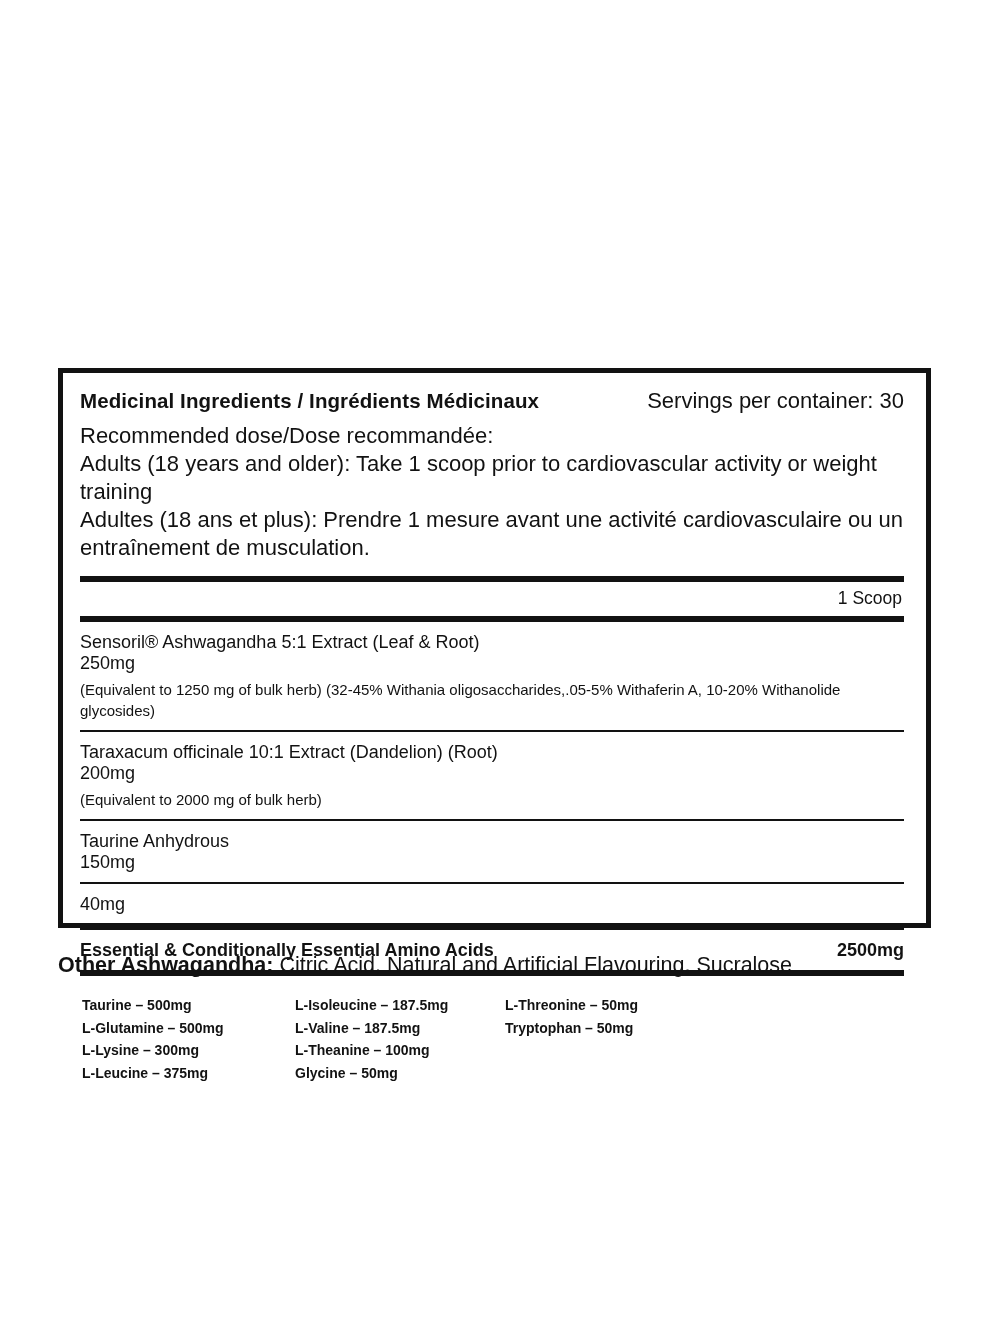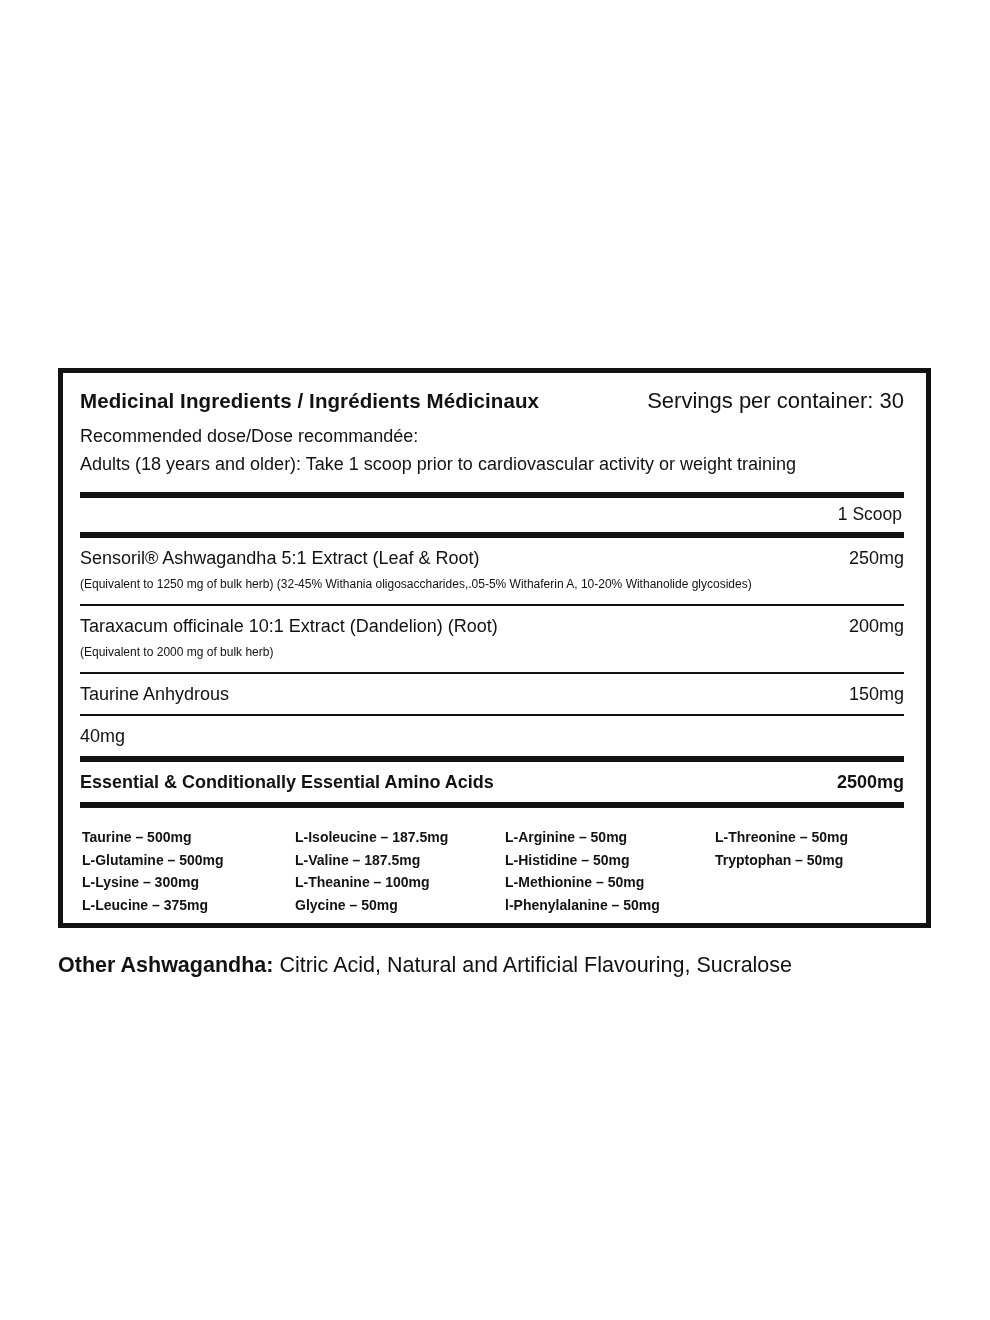--- a/index.html
+++ b/index.html
@@ -31,21 +31,21 @@
     font-size: 20.5px;
     font-weight: bold;
     letter-spacing: 0.1px;
   }
   .servings {
     font-size: 22px;
     white-space: nowrap;
   }
   .dose-block {
     margin-top: 8px;
-    font-size: 18px;
+    font-size: 22px;
     line-height: 28px;
   }
   .dose-line { display: block; }
   .bar-thick {
     height: 6px;
     background: #121212;
   }
   .bar-thick.first { margin-top: 14px; }
   .divider {
     height: 2px;
@@ -55,24 +55,25 @@
     text-align: right;
     font-size: 17.5px;
     padding: 6px 2px 7px 0;
   }
   .ing-row { padding: 10px 0 9px 0; }
   .ing-main {
     display: flex;
     justify-content: space-between;
     align-items: baseline;
     font-size: 18px;
+    flex-direction: column;
   }
   .ing-detail {
     margin-top: 5px;
-    font-size: 12px;
+    font-size: 15px;
     line-height: 21px;
     max-width: 772px;
   }
   .amino-hdr {
     display: flex;
     justify-content: space-between;
     align-items: baseline;
     font-size: 18px;
     font-weight: bold;
     padding: 10px 0 9px 0;
@@ -102,20 +103,21 @@
   <div class="label-inner">
 
     <div class="hdr-row">
       <span class="title">Medicinal Ingredients / Ingrédients Médicinaux</span>
       <span class="servings">Servings per container: 30</span>
     </div>
 
     <div class="dose-block">
       <span class="dose-line">Recommended dose/Dose recommandée:</span>
       <span class="dose-line">Adults (18 years and older): Take 1 scoop prior to cardiovascular activity or weight training</span>
+      <span class="dose-line">Adultes (18 ans et plus): Prendre 1 mesure avant une activité cardiovasculaire ou un entraînement de musculation.</span>
     </div>
 
     <div class="bar-thick first"></div>
     <div class="scoop-row">1 Scoop</div>
     <div class="bar-thick"></div>
 
     <div class="ing-row">
       <div class="ing-main">
         <span>Sensoril® Ashwagandha 5:1 Extract (Leaf &amp; Root)</span>
         <span>250mg</span>
@@ -166,26 +168,20 @@
         <span>L-Lysine – 300mg</span>
         <span>L-Leucine – 375mg</span>
       </div>
       <div class="amino-col">
         <span>L-Isoleucine – 187.5mg</span>
         <span>L-Valine – 187.5mg</span>
         <span>L-Theanine – 100mg</span>
         <span>Glycine – 50mg</span>
       </div>
       <div class="amino-col">
-        <span>L-Arginine – 50mg</span>
-        <span>L-Histidine – 50mg</span>
-        <span>L-Methionine – 50mg</span>
-        <span>l-Phenylalanine – 50mg</span>
-      </div>
-      <div class="amino-col">
         <span>L-Threonine – 50mg</span>
         <span>Tryptophan – 50mg</span>
       </div>
     </div>
 
   </div>
 </div>
 
 <div class="other-ing">
   <span class="lbl">Other Ashwagandha:</span><span> Citric Acid, Natural and Artificial Flavouring, Sucralose</span>

